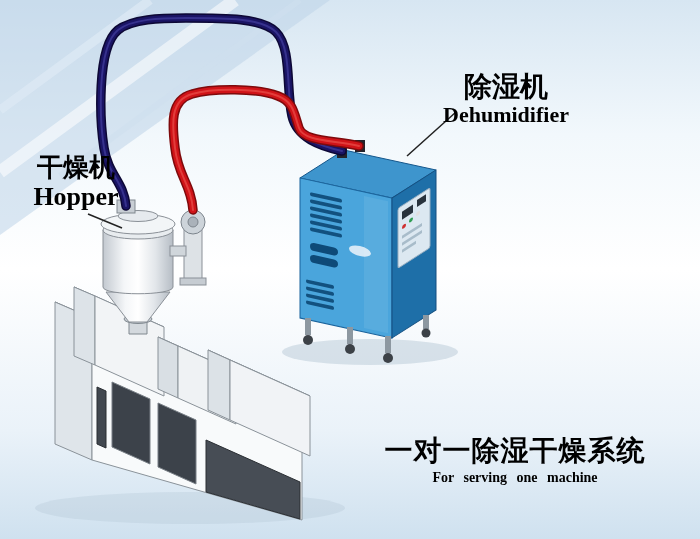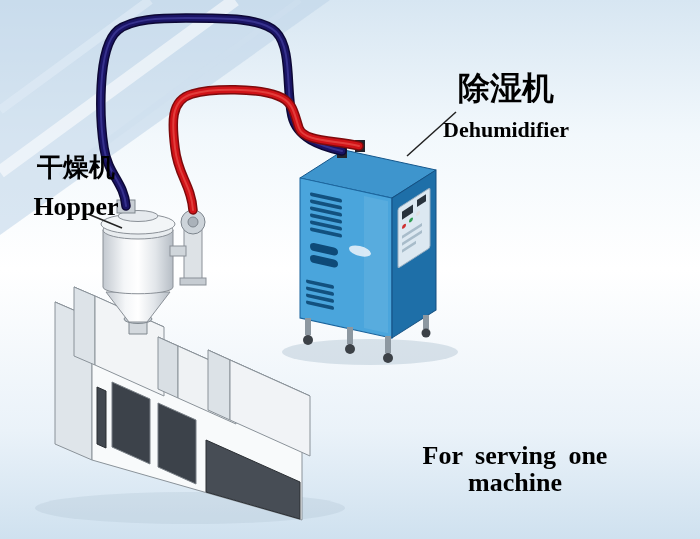--- a/index.html
+++ b/index.html
@@ -3,30 +3,30 @@
 <meta charset="utf-8">
 <style>
   html,body{margin:0;padding:0;}
   .stage{
     position:relative;width:700px;height:539px;overflow:hidden;
     font-family:"DejaVu Sans",sans-serif;background:#fff;
   }
   .stage svg{position:absolute;left:0;top:0;}
   .label{position:absolute;text-align:center;color:#000;line-height:1.05;}
   .label .zh{font-family:"DejaVu Sans",sans-serif;font-weight:700;display:block;}
-  .label .en{font-family:"Liberation Serif",serif;font-weight:700;display:block;margin-top:12px;}
+  .label .en{font-family:"Liberation Serif",serif;font-weight:700;display:block;margin-top:2px;}
   .label-dryer{left:32px;top:154px;width:88px;}
   .label-dryer .zh{font-size:26px;}
   .label-dryer .en{font-size:26px;}
   .label-dehum{left:432px;top:72px;width:148px;}
-  .label-dehum .zh{font-size:32px;}
+  .label-dehum .zh{font-size:28px;}
   .label-dehum .en{font-size:22px;}
   .label-caption{left:382px;top:436px;width:266px;}
   .label-caption .zh{font-size:28px;letter-spacing:1px;}
-  .label-caption .en{font-size:26px;word-spacing:6px;margin-top:6px;}
+  .label-caption .en{font-size:14px;word-spacing:6px;margin-top:6px;}
 </style>
 </head>
 <body>
 
 <div class="stage">
 <svg width="700" height="539" viewBox="0 0 700 539">
   <defs>
     <linearGradient id="bg" x1="0" y1="0" x2="0" y2="1">
       <stop offset="0" stop-color="#d7e6f2"></stop>
       <stop offset="0.25" stop-color="#f2f8fc"></stop>
@@ -168,15 +168,16 @@
 
   <div class="label label-dryer">
     <span class="zh">干燥机</span>
     <span class="en">Hopper</span>
   </div>
   <div class="label label-dehum">
     <span class="zh">除湿机</span>
     <span class="en">Dehumidifier</span>
   </div>
   <div class="label label-caption">
+    <span class="zh">一对一除湿干燥系统</span>
     <span class="en">For serving one machine</span>
   </div>
 </div>
 
 </body></html>

